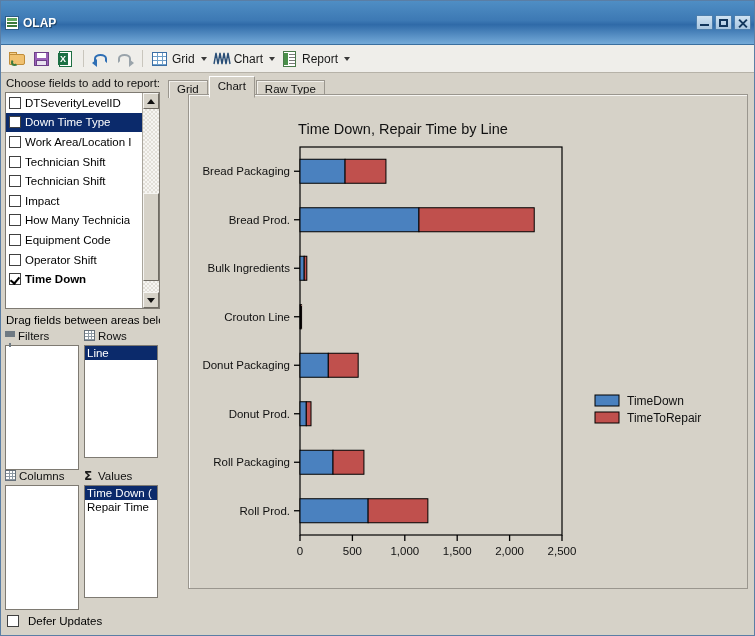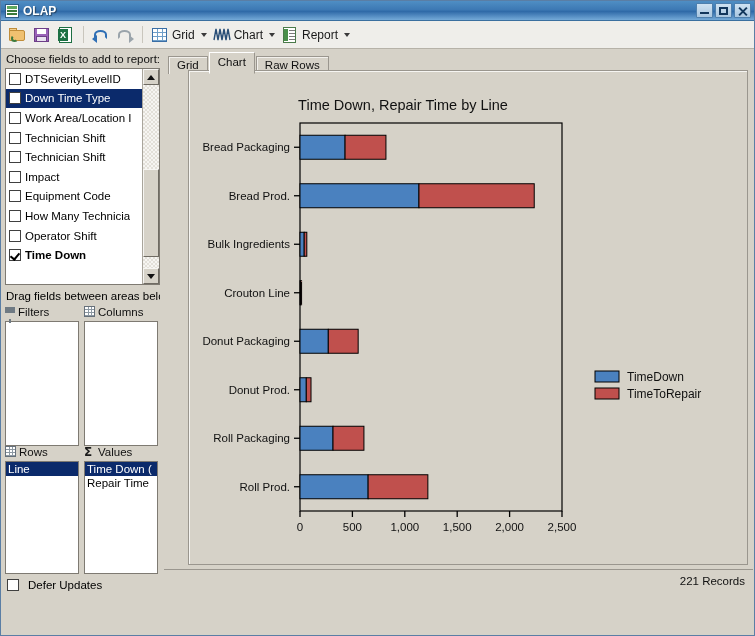--- a/index.html
+++ b/index.html
@@ -11,21 +11,21 @@
     -webkit-font-smoothing:none;
   }
   .app{position:relative;width:755px;height:636px;box-sizing:border-box;
        border:1px solid #5a7ea5;background:#d6d2c8;}
 
   
   .titlebar{
     height:19px;display:flex;align-items:center;
     background:linear-gradient(to bottom,#4f8ec4 0%,#3d79b4 45%,#2f6aa8 55%,#74aad8 100%);
     border-bottom:1px solid #3a6f9f;
-    padding:0 2px;
+    padding:12px 2px;
   }
   .title-ico{width:14px;height:14px;margin:0 4px 0 2px;position:relative;
     background:#fff;border:1px solid #2d5c86;box-sizing:border-box;}
   .title-ico i{position:absolute;display:block;background:#3b7a3b;}
   .title-ico i.r1{left:1px;top:1px;right:1px;height:3px;background:#5fa85f;}
   .title-ico i.r2{left:1px;top:5px;right:1px;height:2px;}
   .title-ico i.r3{left:1px;top:8px;right:1px;height:2px;}
   .title-text{color:#fff;font-weight:bold;font-size:12px;
     text-shadow:1px 1px 1px rgba(0,0,0,.45);flex:1;}
   .wbtns{display:flex;gap:2px;margin-right:1px;}
@@ -260,25 +260,25 @@
             <div class="frow">
               <span class="cbx"></span>
               <span class="fname">Technician Shift</span>
             </div>
             <div class="frow">
               <span class="cbx"></span>
               <span class="fname">Impact</span>
             </div>
             <div class="frow">
               <span class="cbx"></span>
+              <span class="fname">How Many Technicia</span>
+            </div>
+            <div class="frow">
+              <span class="cbx"></span>
               <span class="fname">Equipment Code</span>
-            </div>
-            <div class="frow">
-              <span class="cbx"></span>
-              <span class="fname">How Many Technicia</span>
             </div>
             <div class="frow">
               <span class="cbx"></span>
               <span class="fname">Operator Shift</span>
             </div>
             <div class="frow bold">
               <span class="cbx on"></span>
               <span class="fname">Time Down</span>
             </div>
           </div>
@@ -293,62 +293,62 @@
         </div>
       </div>
 
       <div class="dragnote">Drag fields between areas belo</div>
 
       <div class="zonegrid" id="zone-grid">
           <div class="zone">
             <div class="zhead">
               <span class="zicon funnel"></span>
               <span>Filters</span>
-            </div>
-            <div class="zbox"></div>
-          </div>
-          <div class="zone">
-            <div class="zhead">
-              <span class="zicon tbl"></span>
-              <span>Columns</span>
             </div>
             <div class="zbox"></div>
           </div>
           <div class="zone">
             <div class="zhead">
               <span class="zicon tbl"></span>
               <span>Rows</span>
             </div>
             <div class="zbox tall">
               <div class="zitem sel">Line</div>
             </div>
           </div>
           <div class="zone">
             <div class="zhead">
+              <span class="zicon tbl"></span>
+              <span>Columns</span>
+            </div>
+            <div class="zbox"></div>
+          </div>
+          <div class="zone">
+            <div class="zhead">
               <span class="zicon sigma">Σ</span>
               <span>Values</span>
             </div>
             <div class="zbox tall">
               <div class="zitem sel">Time Down (</div>
               <div class="zitem">Repair Time</div>
             </div>
           </div>
         </div>
 
       <div class="defer">
         <span class="cbx"></span>
         <span>Defer Updates</span>
       </div>
     </div>
 
     <div class="rightpane">
       <div class="tabstrip" id="tabstrip">
           <div class="tab">Grid</div>
           <div class="tab active">Chart</div>
-          <div class="tab">Raw Rows</div>
+          <div class="tab">Raw Type</div>
         </div>
 
       <div class="tabpanel">
         <div class="chartwrap">
           <div class="chart-title"><span class="ct">Time Down, Repair Time by Line</span></div>
           <svg id="chart-svg" width="584" height="508" style="position:absolute;left:0;top:48px;">
               <rect x="111" y="4" width="262" height="388" fill="none" stroke="#000" stroke-width="1.2"></rect>
               <line x1="105" y1="28.25" x2="111" y2="28.25" stroke="#000" stroke-width="1.3"></line>
               <text x="101" y="32.25" text-anchor="end" font-family="Liberation Sans, sans-serif" font-size="11.5" fill="#111">Bread Packaging</text>
               <rect x="111" y="16.25" width="45.06399999999999" height="24" fill="#4a81bf" stroke="#000" stroke-width="1"></rect>
@@ -396,18 +396,15 @@
             </svg>
           <svg id="legend-svg" width="160" height="60" style="position:absolute;right:2px;top:290px;">
               <rect x="10" y="10" width="24" height="11" fill="#4a81bf" stroke="#000" stroke-width="1"></rect>
               <text x="42" y="20" font-family="Liberation Sans, sans-serif" font-size="12" fill="#111">TimeDown</text>
               <rect x="10" y="27" width="24" height="11" fill="#c0504d" stroke="#000" stroke-width="1"></rect>
               <text x="42" y="37" font-family="Liberation Sans, sans-serif" font-size="12" fill="#111">TimeToRepair</text>
             </svg>
         </div>
       </div>
 
-      <div class="statusbar">
-        <span>221 Records</span>
-      </div>
     </div>
   </div>
 </div>
 
 </body></html>

